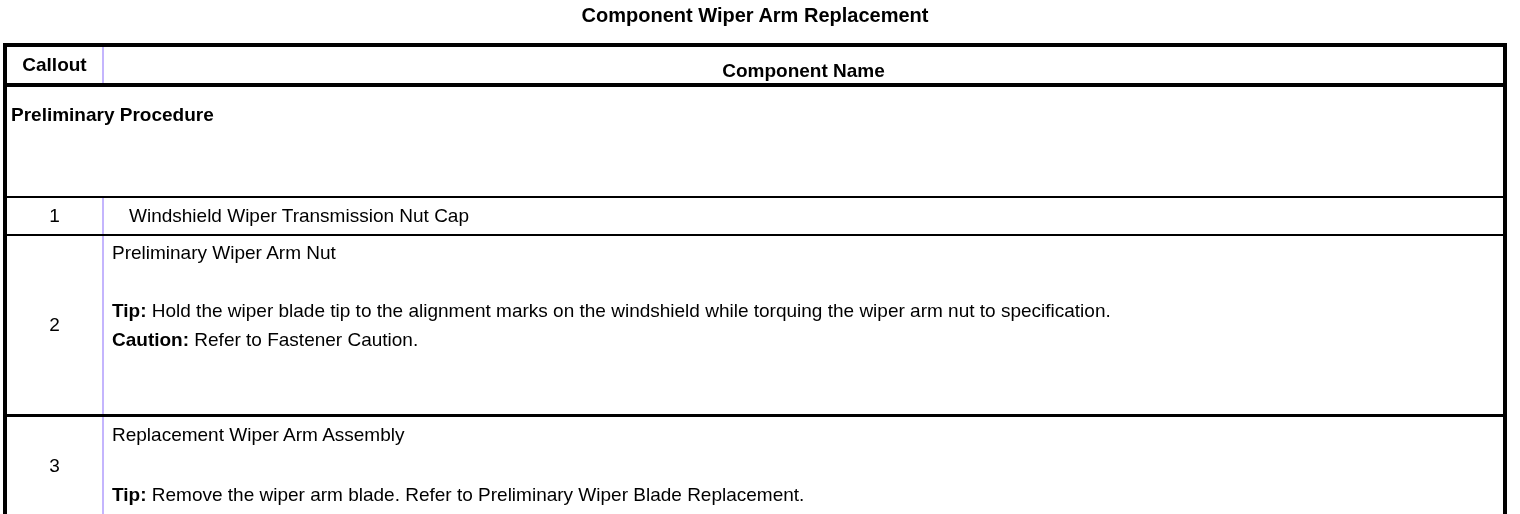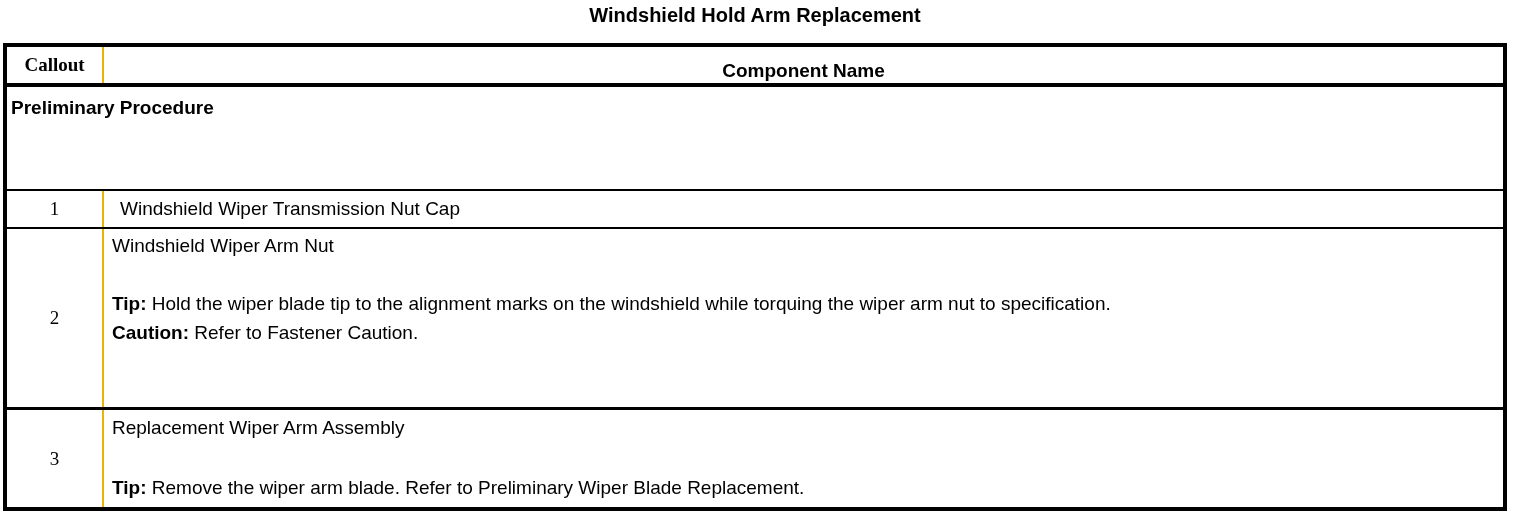--- a/index.html
+++ b/index.html
@@ -34,43 +34,42 @@
     display: flex;
     box-sizing: content-box;
   }
   .header-row {
     height: 36px;
     border-bottom: 4px solid #000000;
   }
   .callout-col {
     width: 97px;
     flex: 0 0 97px;
-    border-right: 2px solid #eab308;
+    border-right: 2px solid #c4b5fd;
     display: flex;
     align-items: center;
     justify-content: center;
     box-sizing: border-box;
-    font-family: Liberation Serif, serif;
   }
   .component-col {
     flex: 1 1 auto;
     box-sizing: border-box;
   }
   .header-row .component-col {
     display: flex;
     align-items: center;
     justify-content: center;
     margin-top: 12px;
   }
   .bold { font-weight: bold; }
   .prelim-row {
     display: block;
     height: 96px;
     border-bottom: 2px solid #000000;
-    padding: 6px 0 0 4px;
+    padding: 13px 0 0 4px;
     box-sizing: content-box;
     overflow: hidden;
   }
   .line {
     line-height: 30px;
     height: 30px;
     white-space: nowrap;
   }
   .row-1 {
     height: 36px;
@@ -86,28 +85,28 @@
   }
   .row-2 .line { line-height: 29px; height: 29px; }
   .row-3 {
     height: 97px;
   }
   .component-col.multiline {
     padding: 2px 0 0 8px;
     overflow: hidden;
   }
   .row-3 .component-col.multiline { padding-top: 3px; }
-  .row-1 .component-col { padding-left: 16px; }
+  .row-1 .component-col { padding-left: 25px; }
 </style>
 </head>
 <body>
 
 <div class="page">
 
-  <div class="doc-title">Windshield Hold Arm Replacement</div>
+  <div class="doc-title">Component Wiper Arm Replacement</div>
 
   <div class="wiper-table">
 
     <div class="t-row header-row">
       <div class="callout-col bold">Callout</div>
       <div class="component-col bold">Component Name</div>
     </div>
 
     <div class="prelim-row">
       <div class="line bold">Preliminary Procedure</div>
@@ -115,21 +114,21 @@
     </div>
 
     <div class="t-row row-1">
       <div class="callout-col">1</div>
       <div class="component-col">Windshield Wiper Transmission Nut Cap</div>
     </div>
 
     <div class="t-row row-2">
       <div class="callout-col">2</div>
       <div class="component-col multiline">
-        <div class="line">Windshield Wiper Arm Nut</div>
+        <div class="line">Preliminary Wiper Arm Nut</div>
         <div class="line"></div>
         <div class="line"><span class="bold">Tip:</span><span> Hold the wiper blade tip to the alignment marks on the windshield while torquing the wiper arm nut to specification.</span></div>
         <div class="line"><span class="bold">Caution:</span><span> Refer to Fastener Caution.</span></div>
         <div class="line"></div>
       </div>
     </div>
 
     <div class="t-row row-3">
       <div class="callout-col">3</div>
       <div class="component-col multiline">

